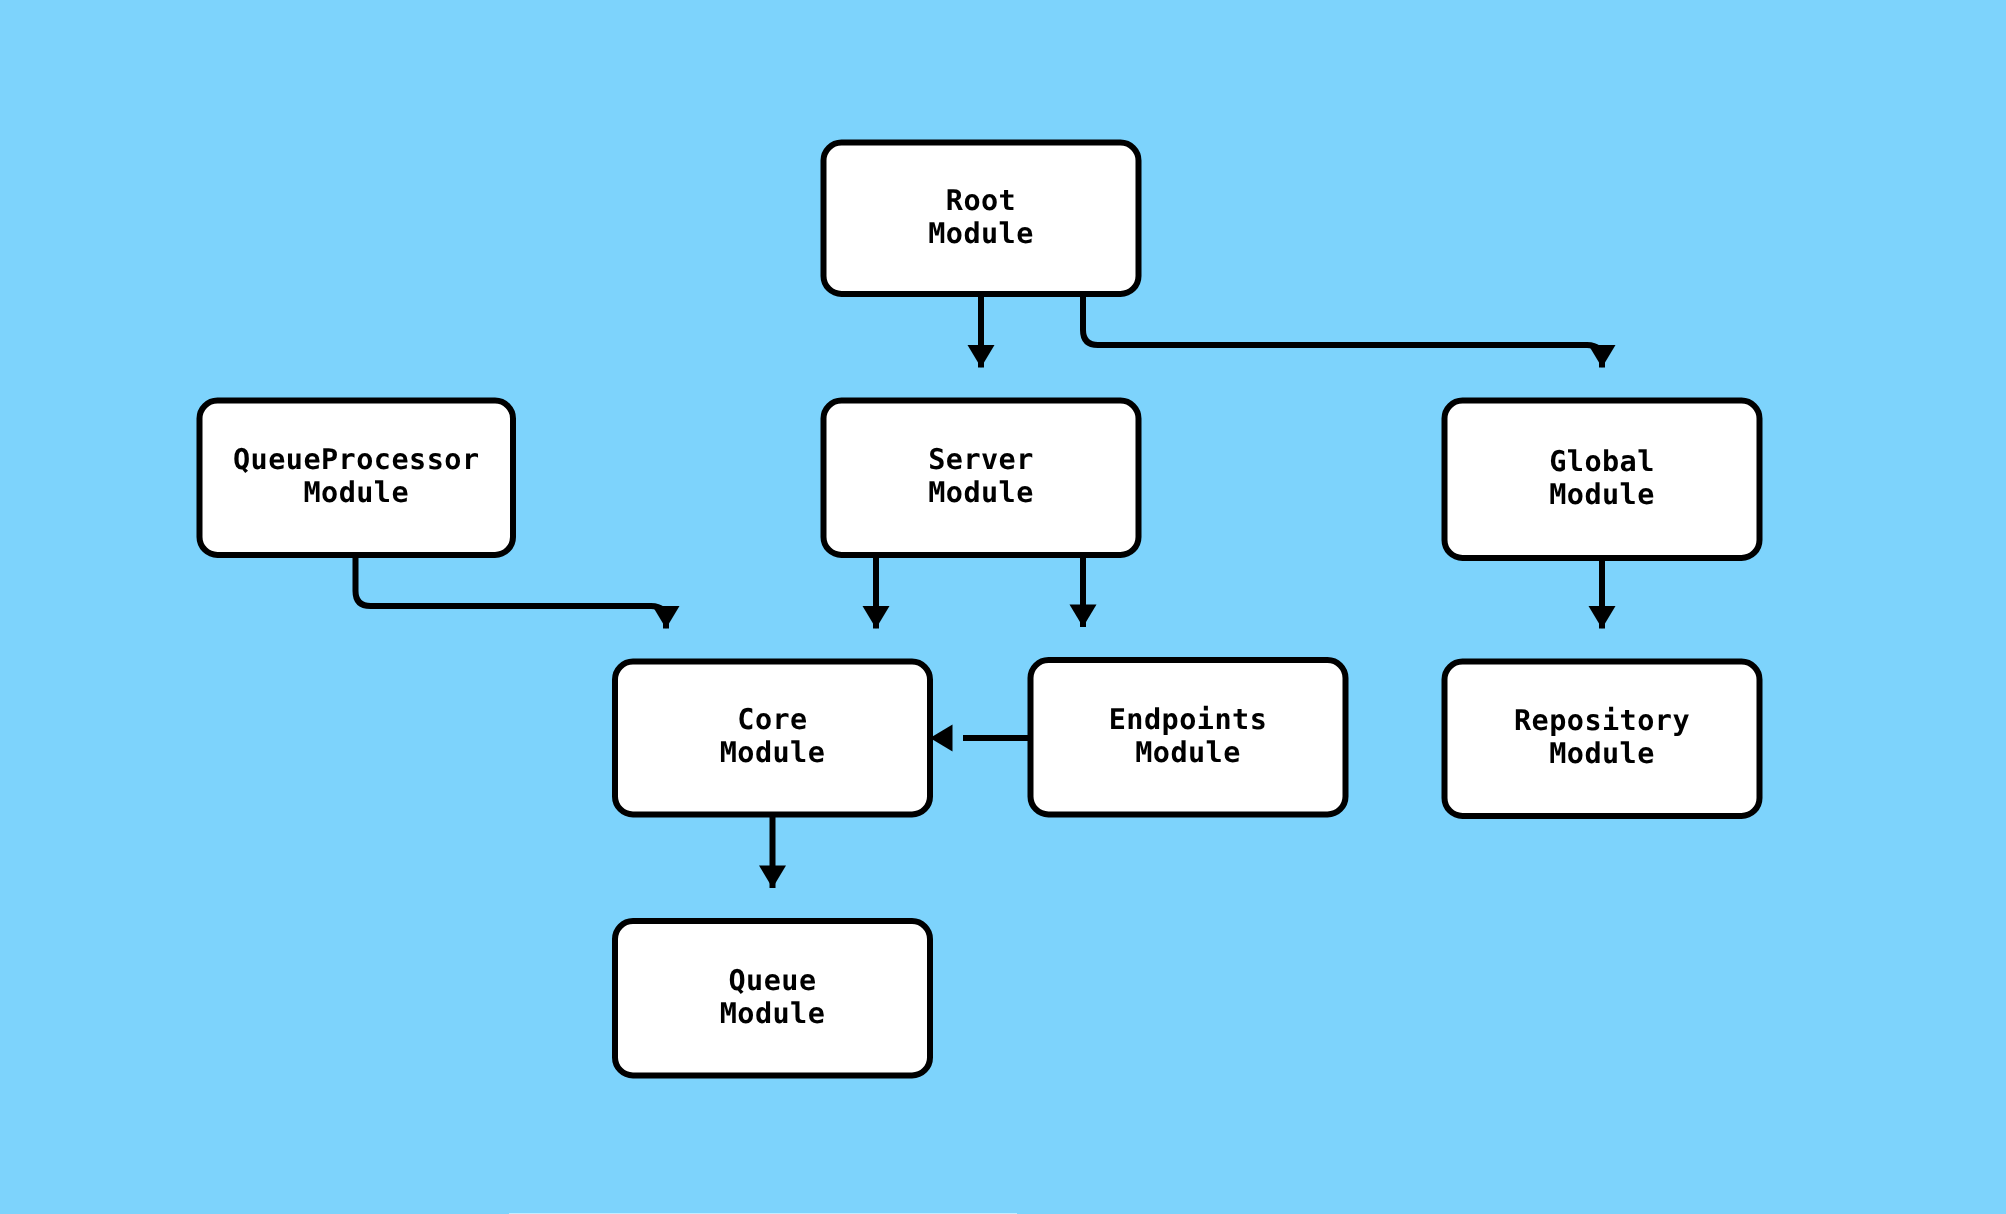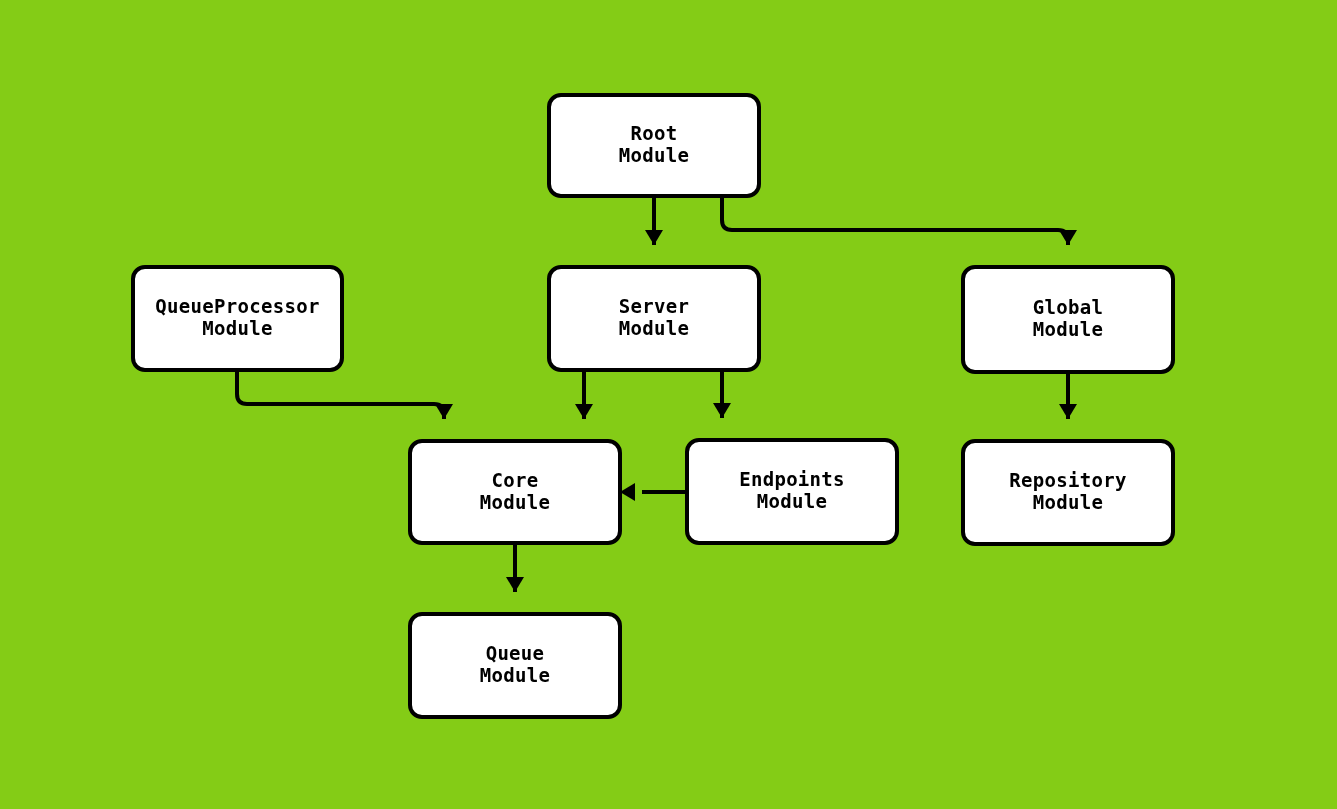--- a/index.html
+++ b/index.html
@@ -10,21 +10,21 @@
   body {
     width: 1337px;
     height: 809px;
     font-family: "DejaVu Sans Mono", "Liberation Mono", monospace;
     overflow: hidden;
   }
   #diagram-root {
     position: relative;
     width: 1337px;
     height: 809px;
-    background: #84cc16;
+    background: #7dd3fc;
   }
   svg#module-graph {
     display: block;
     width: 1337px;
     height: 809px;
   }
   .node-box {
     fill: #ffffff;
     stroke: #000000;
     stroke-width: 4;

